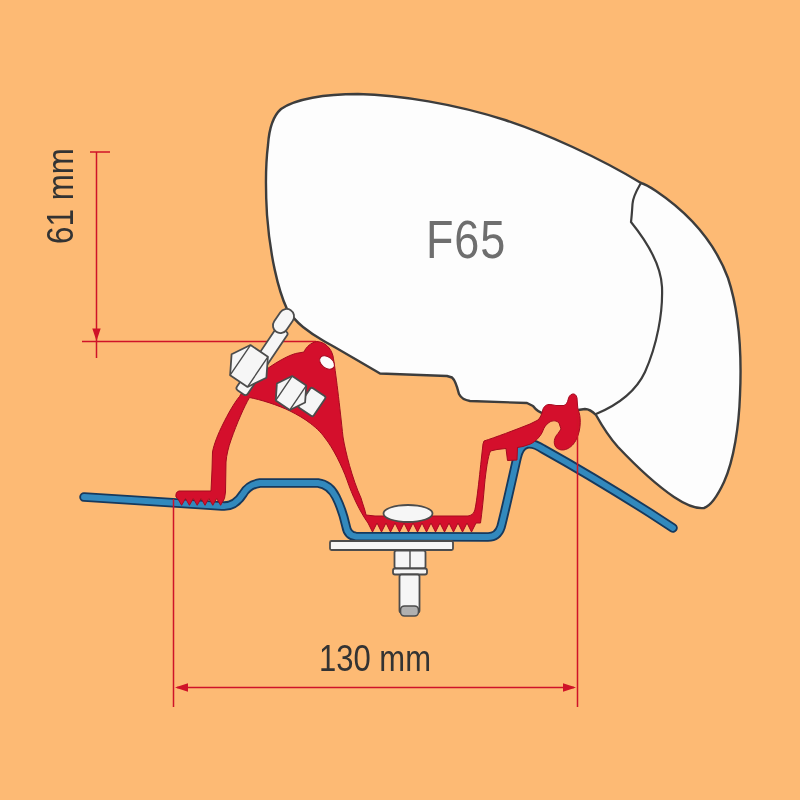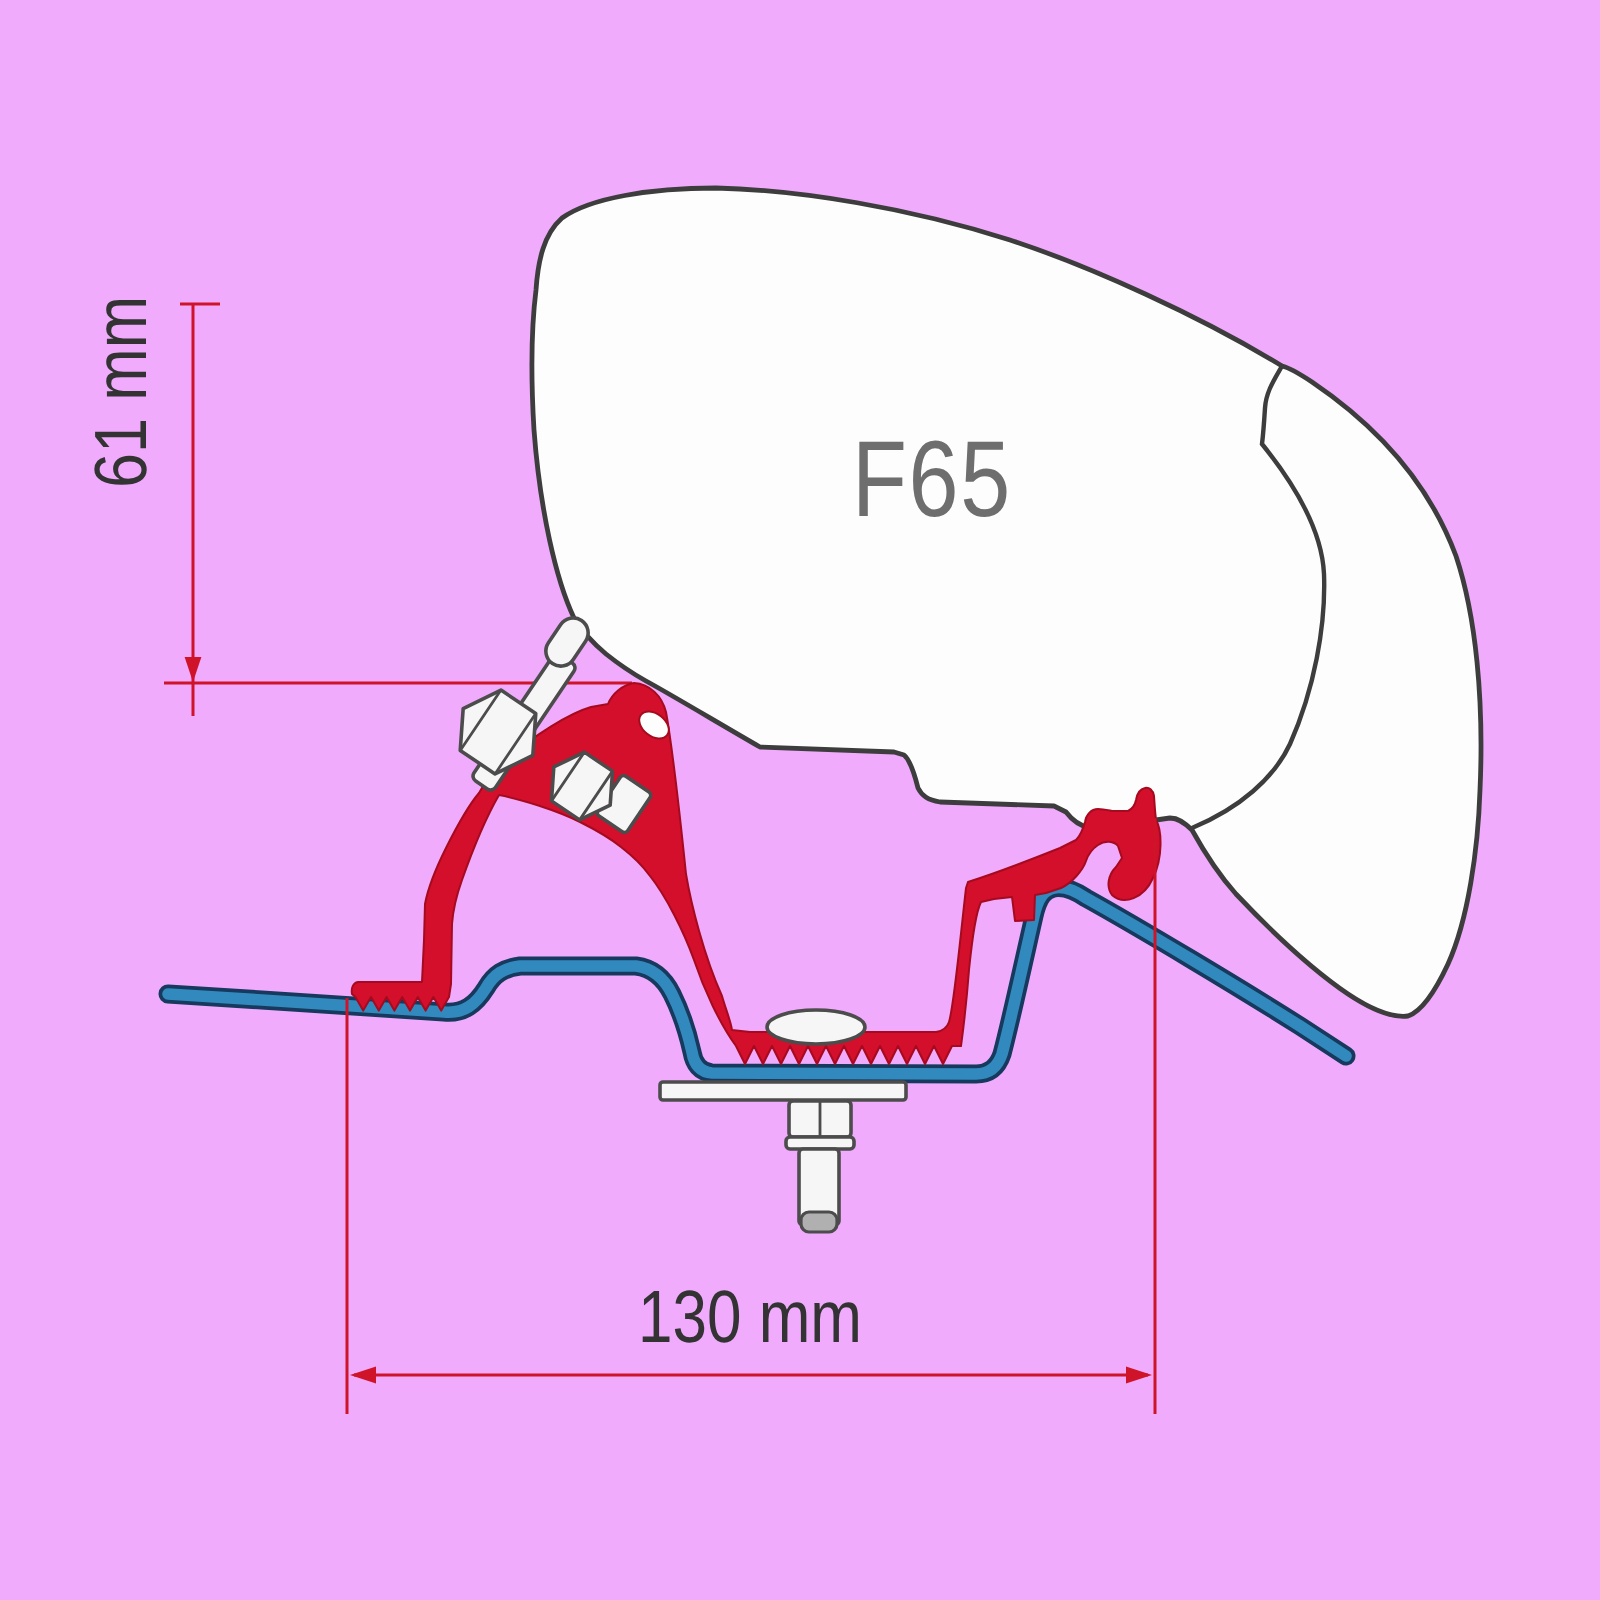--- a/index.html
+++ b/index.html
@@ -1,16 +1,16 @@
 <!DOCTYPE html>
 <html style="--bracket-red: #d40f2c; --bracket-red-dark: #a50a1f; --roof-blue: #3289bd; --roof-blue-dark: #16395d; --dim-red: #cf1328; --outline-gray: #3d3d3d; --label-gray: #6e6e6e; --text-dark: #333333; --hardware-fill: #f6f6f6; --hardware-stroke: #4c4c4c;"><head>
 <meta charset="utf-8">
 <style>
   html,body{margin:0;padding:0;background:#ffffff;}
-  .stage{width:800px;height:800px;position:relative;background:#f0abfc;overflow:hidden;}
+  .stage{width:800px;height:800px;position:relative;background:#fdba74;overflow:hidden;}
   svg{display:block;}
 
   .case-fill{fill:#fdfdfd;stroke:var(--outline-gray);stroke-width:2.4;stroke-linejoin:round;stroke-linecap:round;}
   .crease{fill:none;stroke:var(--outline-gray);stroke-width:2.2;stroke-linecap:round;}
   .red-part{fill:var(--bracket-red);stroke:var(--bracket-red-dark);stroke-width:1;stroke-linejoin:round;}
   .cutout{fill:#fdfdfd;stroke:var(--bracket-red-dark);stroke-width:1;}
   .blue-outer{fill:none;stroke:var(--roof-blue-dark);stroke-width:9.5;stroke-linecap:round;stroke-linejoin:round;}
   .blue-inner{fill:none;stroke:var(--roof-blue);stroke-width:5.8;stroke-linecap:round;stroke-linejoin:round;}
   .hw{fill:var(--hardware-fill);stroke:var(--hardware-stroke);stroke-width:1.8;stroke-linejoin:round;}
   .hw-line{stroke:var(--hardware-stroke);stroke-width:1.4;fill:none;}

